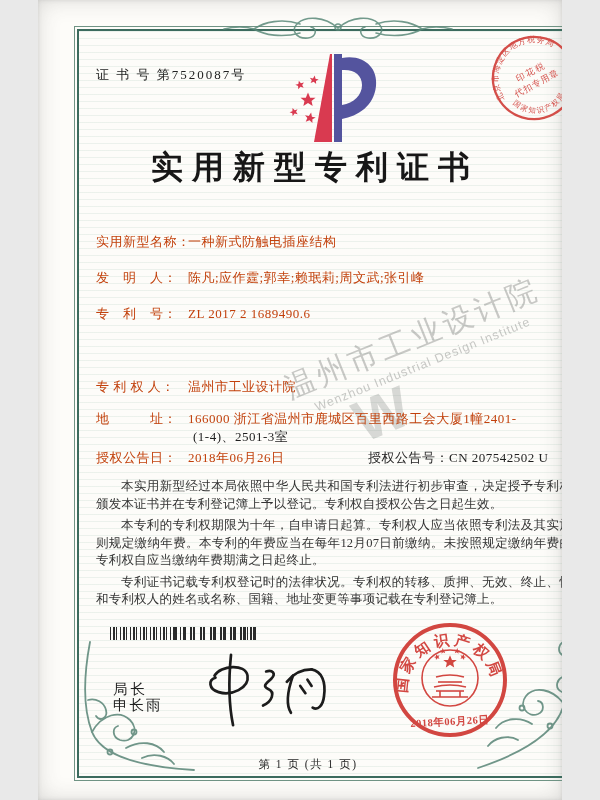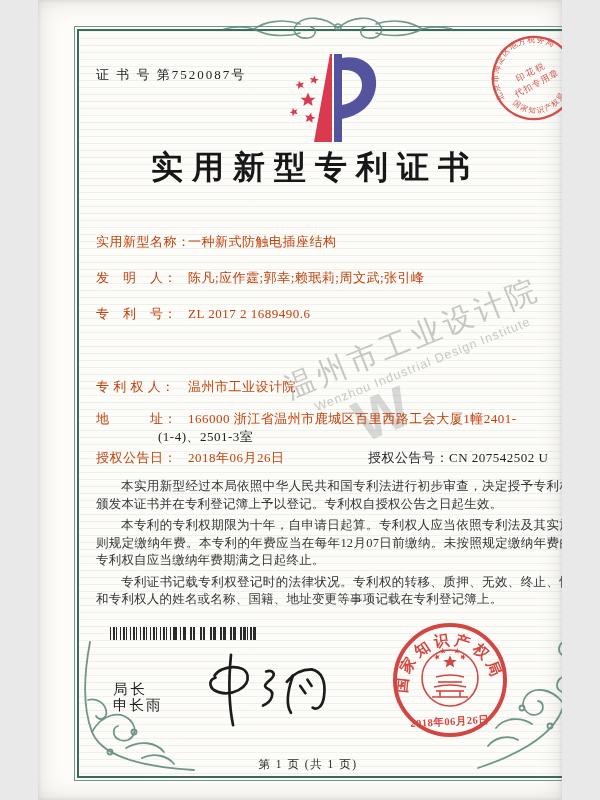--- a/index.html
+++ b/index.html
@@ -175,21 +175,21 @@
   </div>
   <div class="field" style="top:305px;">
     <span class="lbl">专　利　号：</span><span>ZL 2017 2 1689490.6</span>
   </div>
   <div class="field" style="top:358px;margin-top:20px;">
     <span class="lbl">专 利 权 人：</span><span>温州市工业设计院</span>
   </div>
   <div class="field" style="top:410px;">
     <span class="lbl">地　　　址：</span><span>166000 浙江省温州市鹿城区百里西路工会大厦1幢2401-</span>
   </div>
-  <div class="addr-line2" style="top:428px;">(1-4)、2501-3室</div>
+  <div class="addr-line2" style="top:428px;margin-left:35px;">(1-4)、2501-3室</div>
   <div class="field" style="top:449px;">
     <span class="lbl">授权公告日：</span><span>2018年06月26日</span>
   </div>
   <div class="grant-no" style="top:449px;">
     <span>授权公告号：</span><span>CN 207542502 U</span>
   </div>
 
   <div class="legal">
     <p>本实用新型经过本局依照中华人民共和国专利法进行初步审查，决定授予专利权，颁发本证书并在专利登记簿上予以登记。专利权自授权公告之日起生效。</p>
     <p>本专利的专利权期限为十年，自申请日起算。专利权人应当依照专利法及其实施细则规定缴纳年费。本专利的年费应当在每年12月07日前缴纳。未按照规定缴纳年费的，专利权自应当缴纳年费期满之日起终止。</p>

